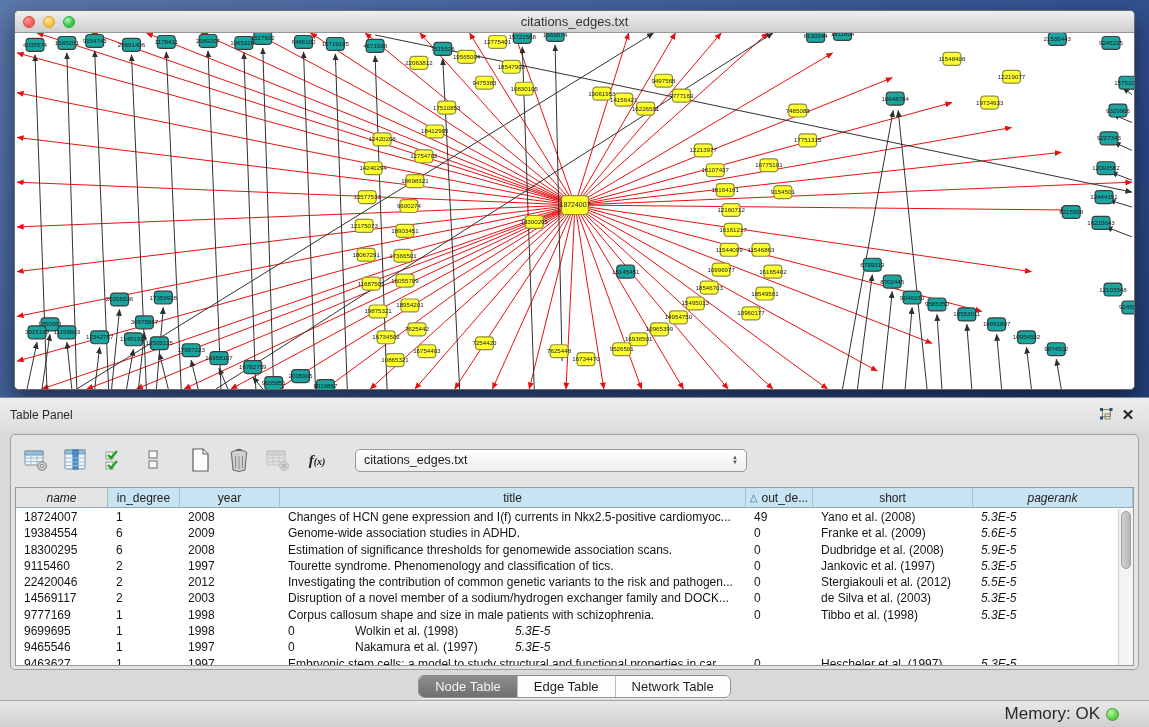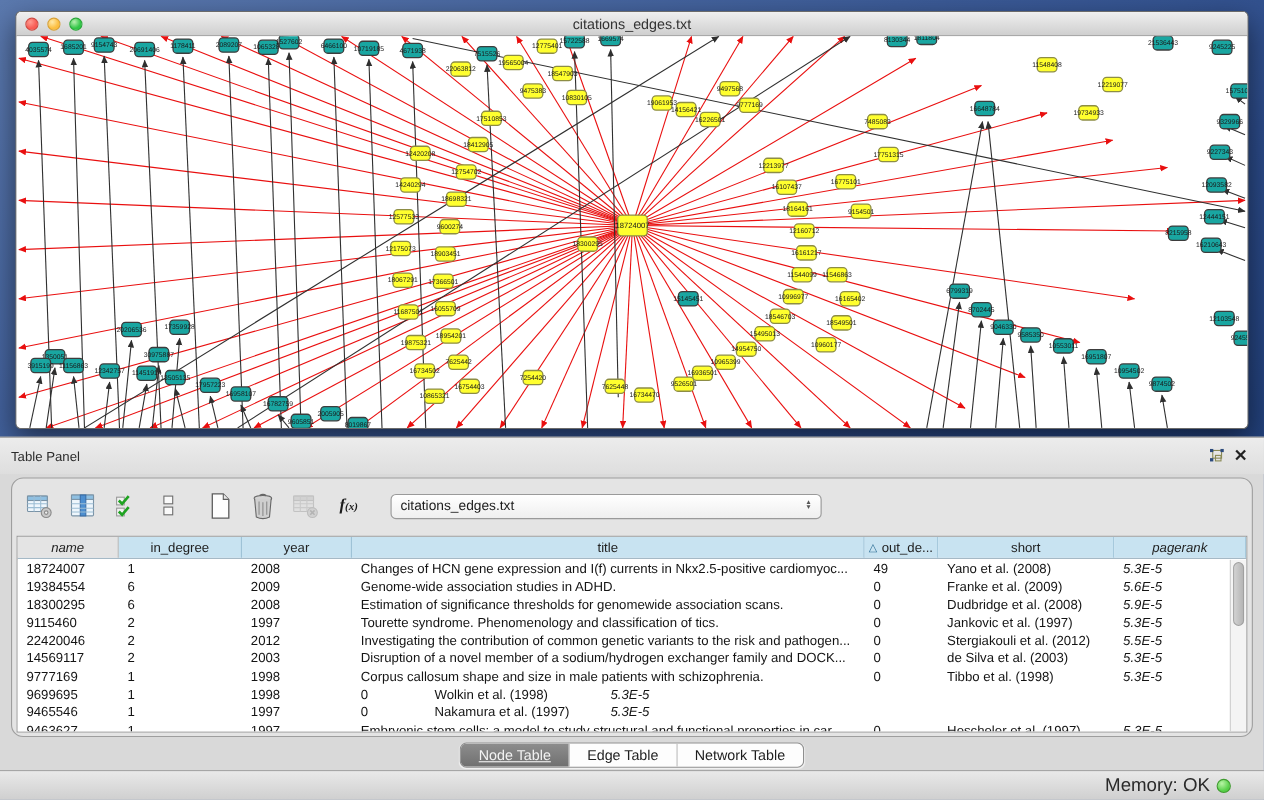--- a/index.html
+++ b/index.html
@@ -25,57 +25,57 @@
   
   .table-panel { position:absolute; left:0; top:397px; width:1149px; height:330px;
     background:#d9d9d9; border-top:1px solid #8a8a8a; }
   .panel-header { height:33px; display:flex; align-items:center; padding:0 10px;
     background:linear-gradient(#ececec,#dedede); }
   .panel-title { font-size:12px; color:#2c2c2c; flex:1; }
   .ph-btn { width:22px; height:20px; display:flex; align-items:center; justify-content:center; cursor:default; }
   .close-x { font-size:15px; font-weight:bold; color:#222; line-height:1; }
 
   .panel-inner { position:absolute; left:10px; right:10px; top:36px; bottom:57px;
-    background:#e4e4e4; border:1px solid #9e9e9e; border-radius:11px; }
+    background:#e4e4e4; border:1px solid #9e9e9e; border-radius:5px; }
   .toolbar { height:50px; display:flex; align-items:center; padding-left:10px; gap:9px; }
   .tbtn { width:30px; height:30px; display:flex; align-items:center; justify-content:center;
     border-radius:4px; }
   .tbtn.disabled { opacity:.45; }
   .fx { font-family:"Liberation Serif", serif; font-style:italic; font-weight:bold;
     font-size:15px; color:#1a1a1a; }
   .fx small { font-size:10px; }
   .table-select { margin-left:14px; width:392px; height:23px; border:1px solid #9a9a9a;
     border-radius:5px; background:linear-gradient(#ffffff,#efefef); display:flex;
     align-items:center; padding:0 8px; font-size:12.5px; color:#1c1c1c; }
   .table-select .lbl { flex:1; }
   .steppers { display:flex; flex-direction:column; line-height:5px; font-size:6px; color:#555; }
 
   .tablebox { position:absolute; left:4px; right:4px; top:52px; bottom:3px;
     background:#fff; border:1px solid #9a9a9a; overflow:hidden; }
   .thead { display:flex; height:20px; border-bottom:1px solid #8fa8b8; }
   .th { font-size:12px; color:#222; display:flex; align-items:center; justify-content:center;
     background:#c8e3f1; border-right:1px solid #9ec2d6; overflow:hidden; white-space:nowrap; }
   .th.gray { background:#e4e4e4; border-right:1px solid #b5b5b5;font-style:italic; }
   .sort-tri { color:#2e6f96; font-size:10px; margin-right:4px; }
-  .c0{width:92px;} .c1{width:112px;} .c2{width:100px;} .c3{width:466px;}
+  .c0{width:92px;} .c1{width:72px;} .c2{width:100px;} .c3{width:466px;}
   .c4{width:67px;} .c5{width:160px;} .c6{width:94px; flex:1;font-style:italic;}
   .rows { position:absolute; left:0; right:15px; top:21px; bottom:0; overflow:hidden; background:#fff; }
   .tr { display:flex; height:16.3px; line-height:16.3px; }
   .td { font-size:12px; color:#141414; padding-left:8px; white-space:nowrap; overflow:hidden; }
   .vscroll { position:absolute; right:0; top:21px; bottom:0; width:15px;
     background:#f4f4f4; border-left:1px solid #cfcfcf; }
   .vthumb { position:absolute; left:2px; top:2px; width:10px; height:58px; border-radius:6px;
     background:linear-gradient(90deg,#d2d2d2,#b5b5b5); border:1px solid #a0a0a0; }
 
   .tabsbar { position:absolute; left:0; right:0; bottom:27px; height:28px;
     display:flex; align-items:center; justify-content:center; }
   .segmented { display:flex; border:1px solid #8f8f8f; border-radius:6px; overflow:hidden;
     background:#fdfdfd; box-shadow:0 1px 1px rgba(255,255,255,.7); }
   .seg { padding:3px 16px; font-size:13px; color:#1d1d1d; border-left:1px solid #bdbdbd; }
-  .seg:first-child { border-left:none;text-decoration:underline; }
+  .seg:first-child { border-left:none; }
   .seg.active { background:linear-gradient(#8d8d8d,#707070); color:#f3f3f3; }
 
   .statusbar { position:absolute; left:0; right:0; bottom:0; height:27px;
     background:linear-gradient(#e9e9e9,#cfcfcf); border-top:1px solid #a6a6a6;
     display:flex; align-items:center; justify-content:flex-end; padding-right:30px; gap:6px; }
   .mem-label { font-size:17px; color:#2a2a2a; }
   .mem-dot { width:13px; height:13px; border-radius:50%;
     background:radial-gradient(circle at 35% 30%, #b8f4a6,#55cf47 65%); border:1px solid #3f9b2f; }
 
   svg text { user-select:none; }

